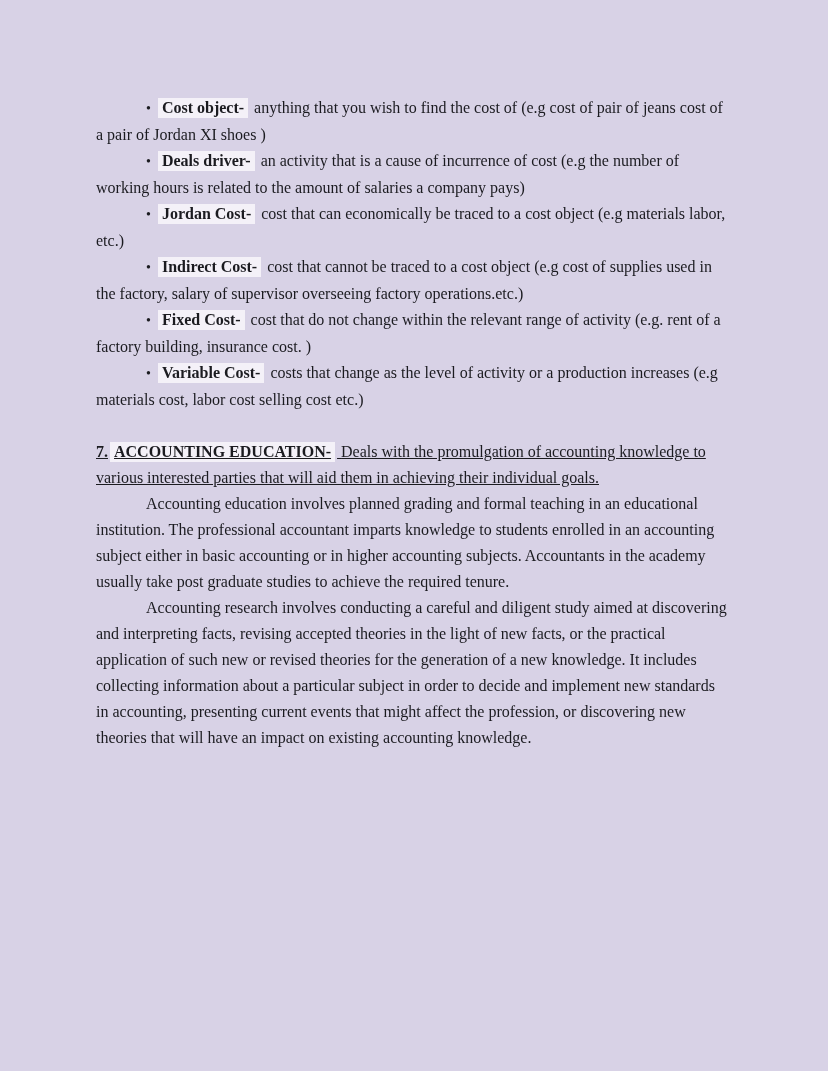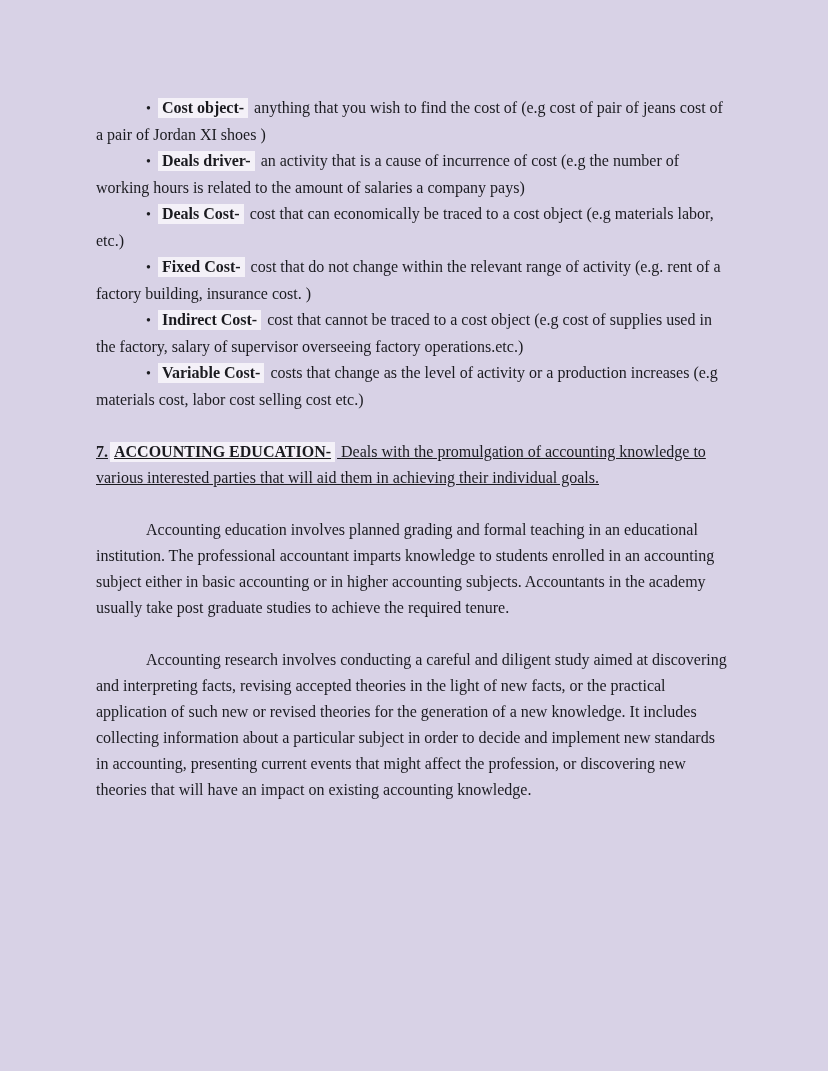--- a/index.html
+++ b/index.html
@@ -40,52 +40,51 @@
     background: var(--hl-bg);
     padding: 1px 4px 2px 4px;
     margin-right: 2px;
     box-decoration-break: clone;
     -webkit-box-decoration-break: clone;
   }
   .section-head { margin-top: 26px; text-decoration: underline; }
   .num { margin-right: 2px; }
   .num.bold { font-weight: bold; }
   .body-para {
-    margin-top: 26px;
     text-indent: 50px;
   }
 </style>
 </head>
 <body>
 
 <div class="page">
 
   <p class="bullet">
     <span class="bullet-glyph">•</span><span class="term">Cost object-</span>
     <span>anything that you wish to find the cost of (e.g cost of pair of jeans cost of a pair of Jordan XI shoes )</span>
   </p>
 
   <p class="bullet">
     <span class="bullet-glyph">•</span><span class="term">Deals driver-</span>
     <span>an activity that is a cause of incurrence of cost (e.g the number of working hours is related to the amount of salaries a company pays)</span>
   </p>
 
   <p class="bullet">
-    <span class="bullet-glyph">•</span><span class="term">Deals Cost-</span>
+    <span class="bullet-glyph">•</span><span class="term">Jordan Cost-</span>
     <span>cost that can economically be traced to a cost object (e.g materials labor, etc.)</span>
+  </p>
+
+  <p class="bullet">
+    <span class="bullet-glyph">•</span><span class="term">Indirect Cost-</span>
+    <span>cost that cannot be traced to a cost object (e.g cost of supplies used in the factory, salary of supervisor overseeing factory operations.etc.)</span>
   </p>
 
   <p class="bullet">
     <span class="bullet-glyph">•</span><span class="term">Fixed Cost-</span>
     <span>cost that do not change within the relevant range of activity (e.g. rent of a factory building, insurance cost. )</span>
-  </p>
-
-  <p class="bullet">
-    <span class="bullet-glyph">•</span><span class="term">Indirect Cost-</span>
-    <span>cost that cannot be traced to a cost object (e.g cost of supplies used in the factory, salary of supervisor overseeing factory operations.etc.)</span>
   </p>
 
   <p class="bullet">
     <span class="bullet-glyph">•</span><span class="term">Variable Cost-</span>
     <span>costs that change as the level of activity or a production increases (e.g materials cost, labor cost selling cost etc.)</span>
   </p>
 
   <p class="section-head">
     <span class="num bold">7.</span><span class="hl">ACCOUNTING EDUCATION-</span>
     <span>Deals with the promulgation of accounting knowledge to various interested parties that will aid them in achieving their individual goals.</span>

